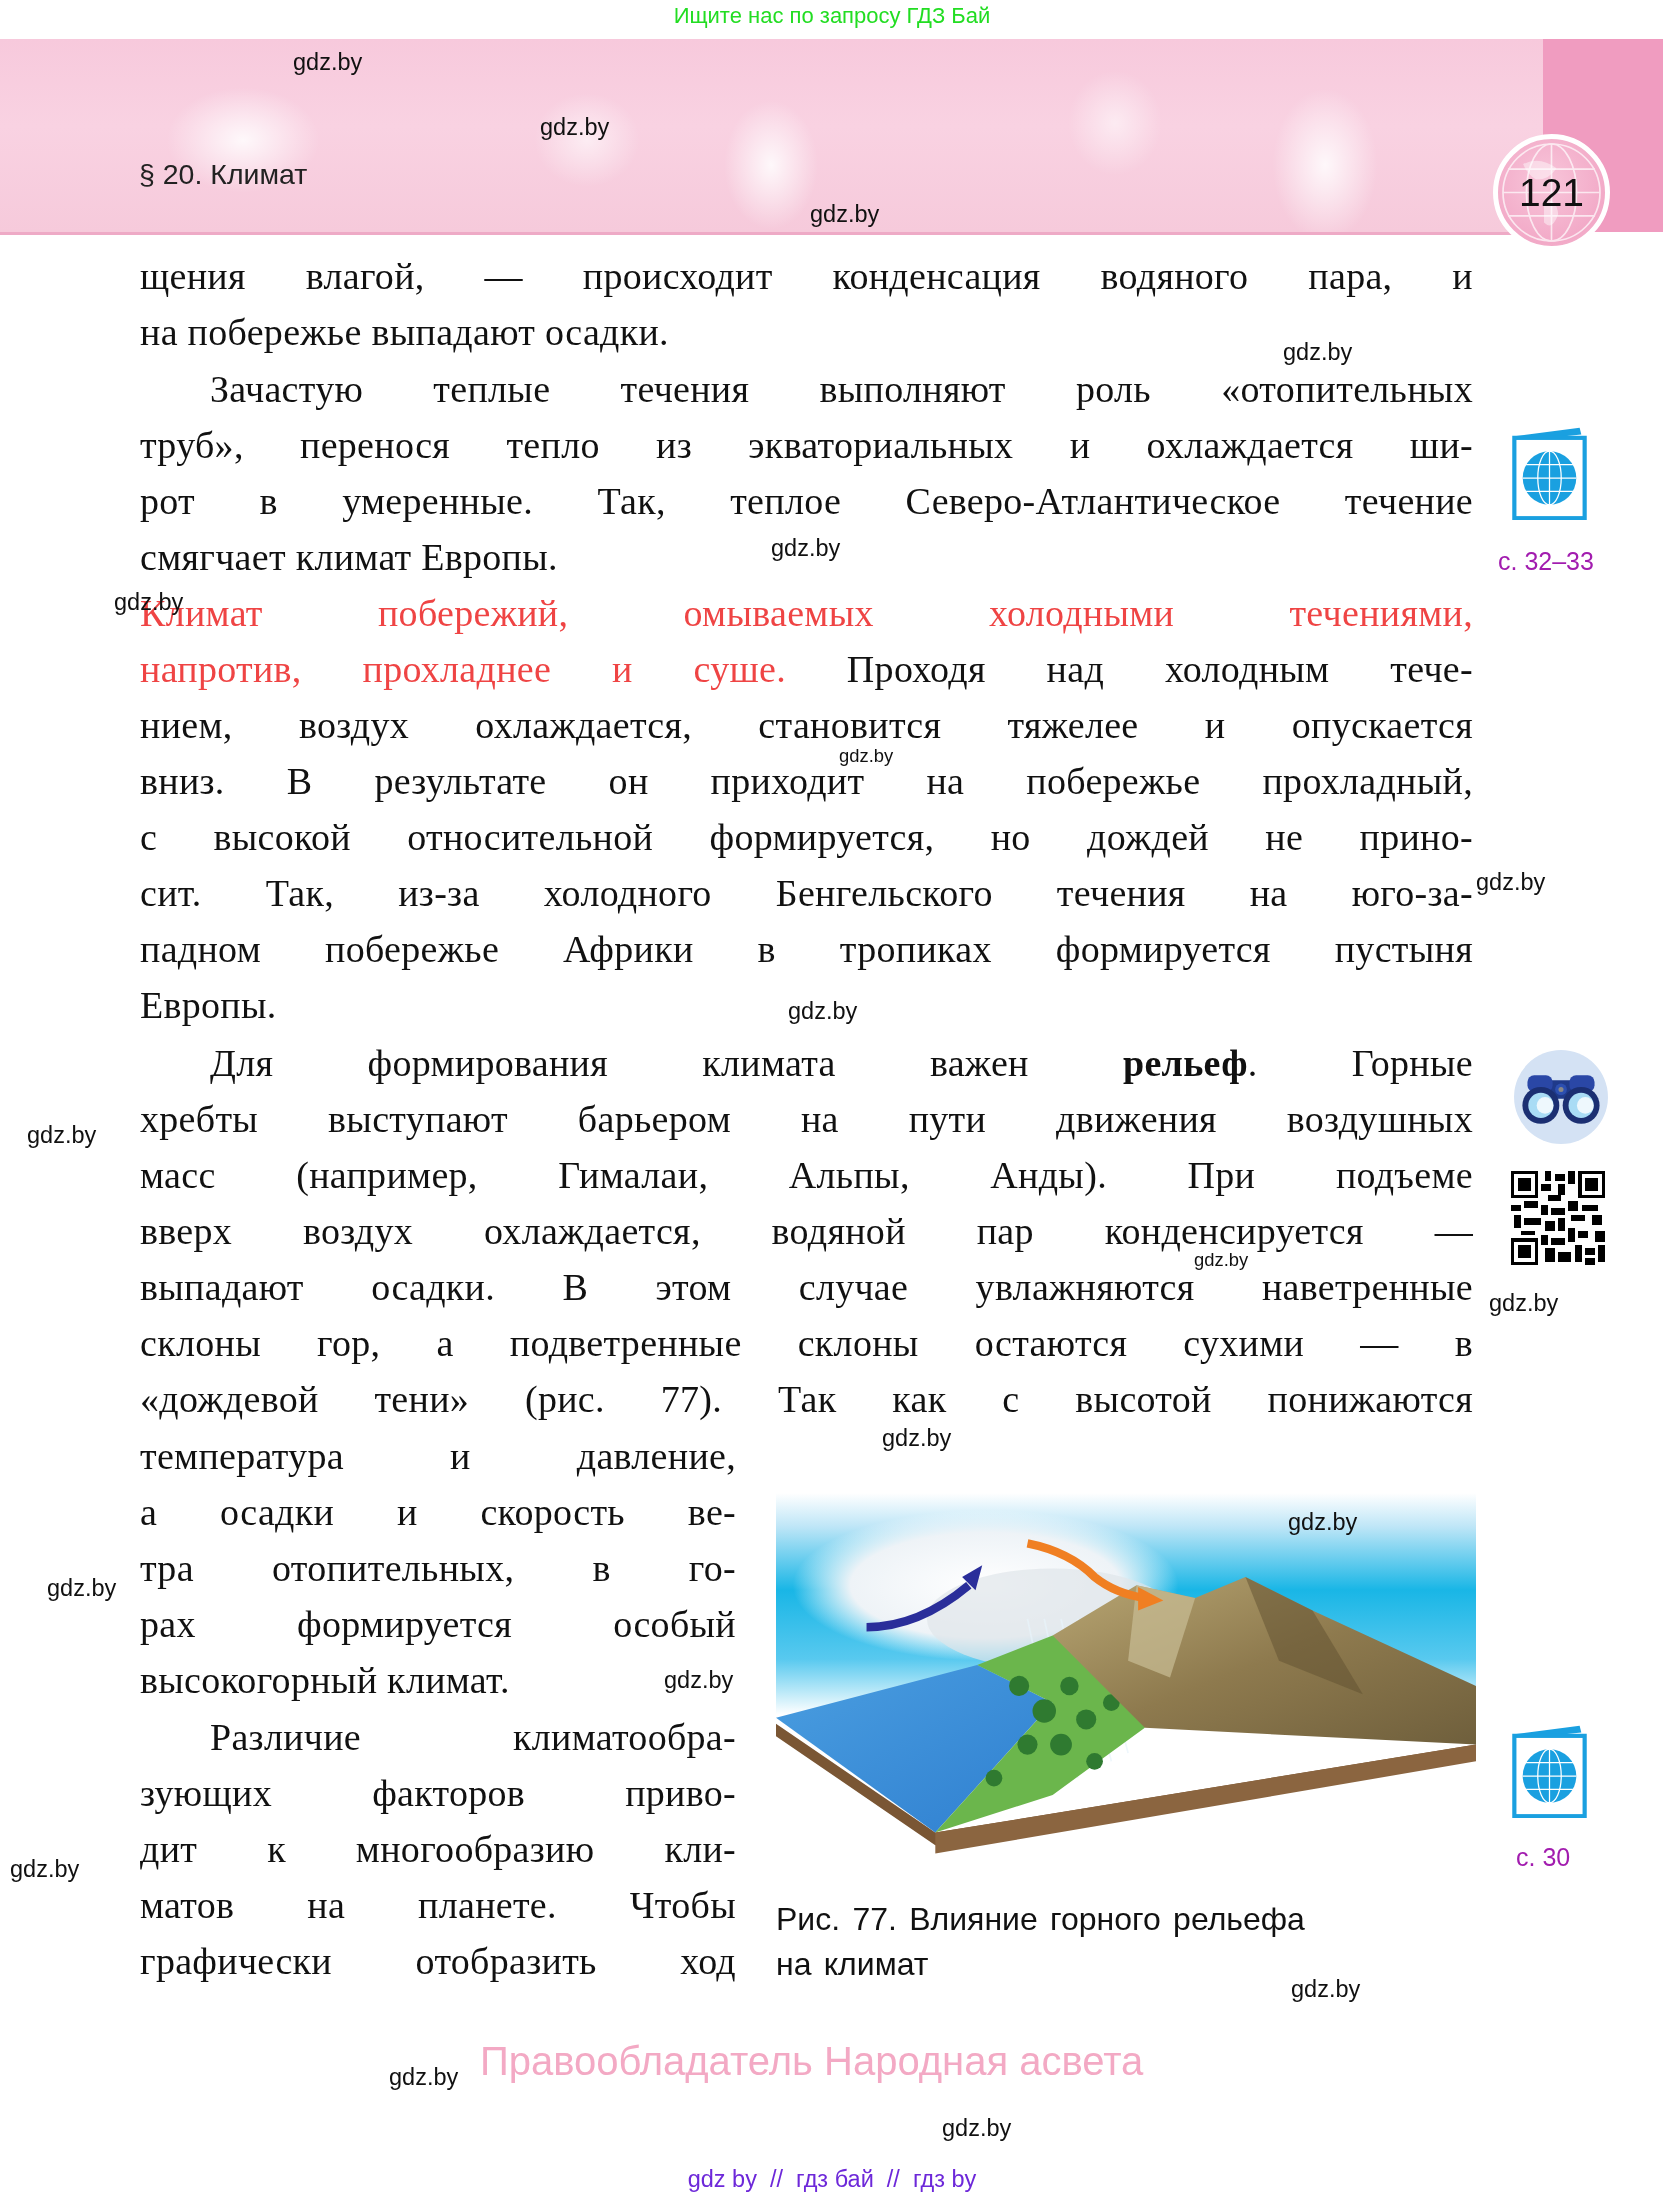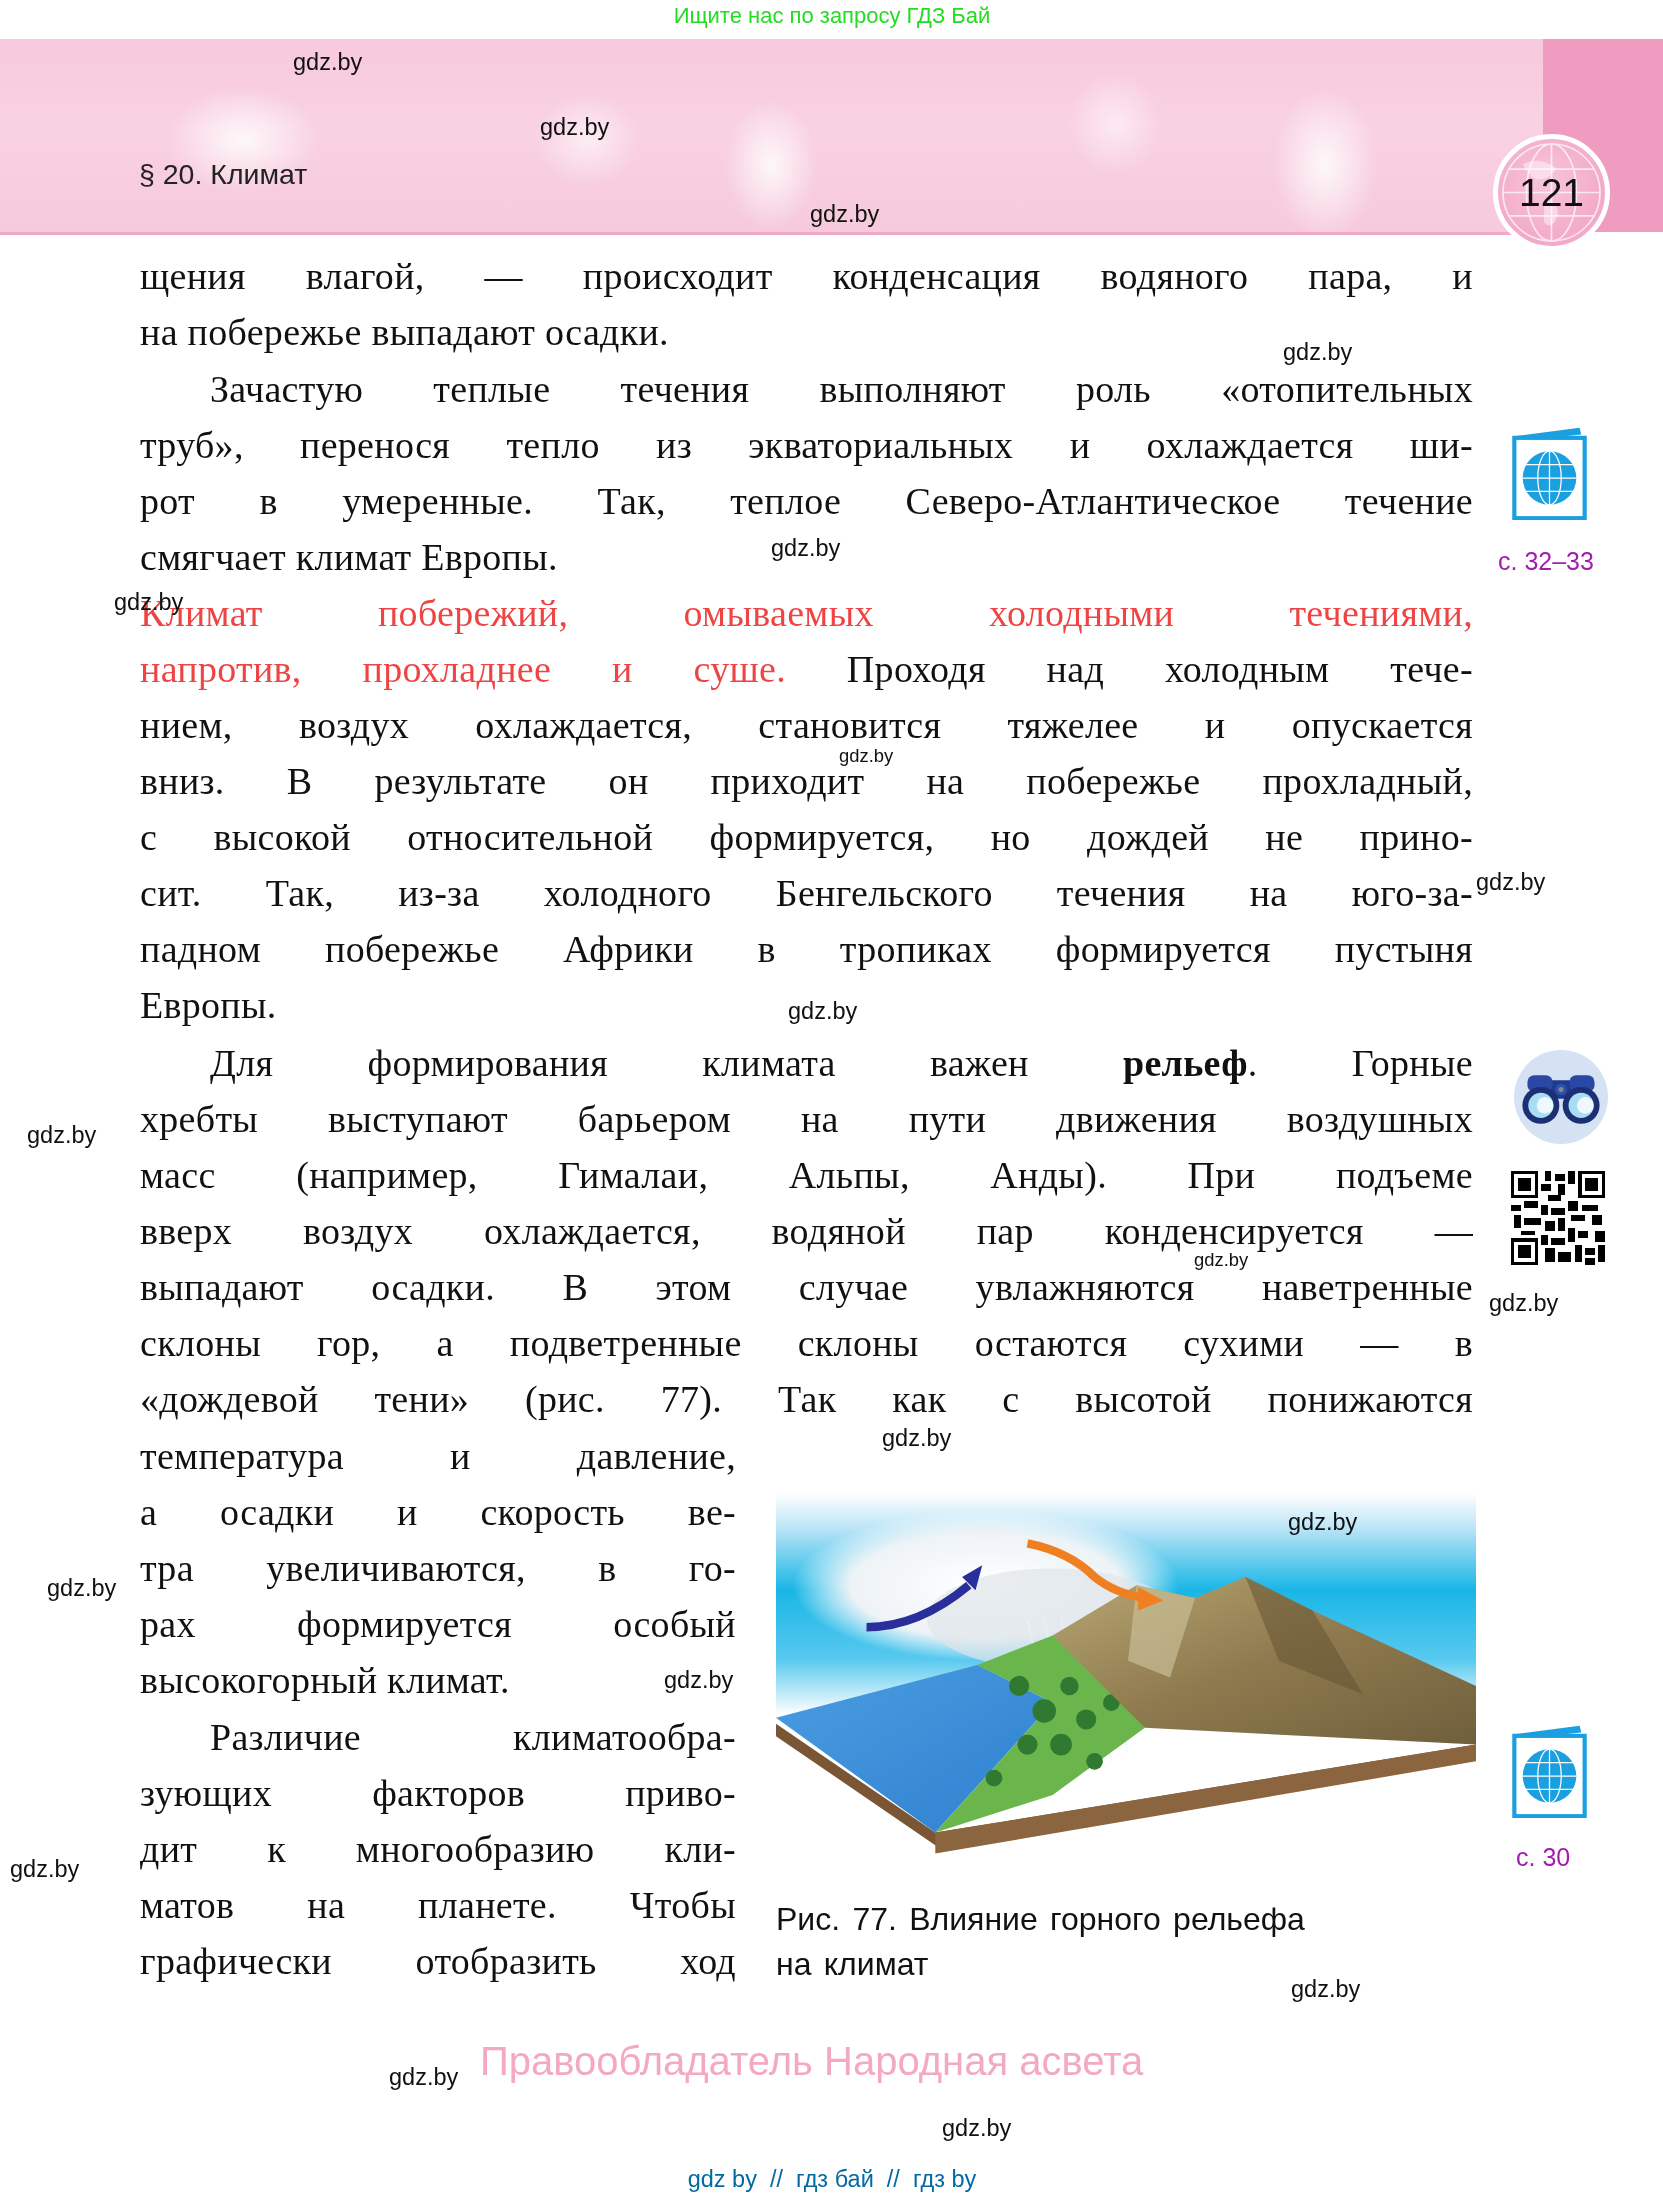--- a/index.html
+++ b/index.html
@@ -57,21 +57,21 @@
 
   
   .atlas-icon svg { display: block; }
   .side-label { font-family: "Liberation Sans", "DejaVu Sans", sans-serif; font-size: 25px; color: #a21caf; }
 
   
   .figure { top: 1493px; left: 776px; width: 700px; height: 390px; overflow: hidden; }
   .caption { font-family: "Liberation Sans", "DejaVu Sans", sans-serif; font-size: 32px; line-height: 45px; color: #111; top: 1897px; left: 776px; width: 637px; word-spacing: 3.4px; }
 
   .copyright { top: 2039px; left: 480px; font-family: "Liberation Sans", "DejaVu Sans", sans-serif; font-size: 40px; color: #f3a9c4; }
-  .footer-links { top: 2166px; left: 0; width: 1664px; text-align: center; font-family: "Liberation Sans", "DejaVu Sans", sans-serif; font-size: 23.5px; color: #0369a1; }
+  .footer-links { top: 2166px; left: 0; width: 1664px; text-align: center; font-family: "Liberation Sans", "DejaVu Sans", sans-serif; font-size: 23.5px; color: #6d28d9; }
   .footer-links span { cursor: pointer; }
 </style>
 </head>
 <body>
 
 <div class="abs promo sans">Ищите нас по запросу ГДЗ Бай</div>
 
 <div class="abs header-band"></div>
 <div class="abs header-tab"></div>
 <div class="abs section-title sans">§ 20. Климат</div>
@@ -122,21 +122,21 @@
   <span class="line">хребты выступают барьером на пути движения воздушных</span>
   <span class="line">масс (например, Гималаи, Альпы, Анды). При подъеме</span>
   <span class="line">вверх воздух охлаждается, водяной пар конденсируется —</span>
   <span class="line">выпадают осадки. В этом случае увлажняются наветренные</span>
   <span class="line">склоны гор, а подветренные склоны остаются сухими — в</span>
   <span class="line">«дождевой тени» (рис. 77). Так как с высотой понижаются</span>
 </div>
 <div class="abs text narrow" style="top:1428px;">
   <span class="line">температура и давление,</span>
   <span class="line">а осадки и скорость ве-</span>
-  <span class="line">тра увеличиваются, в го-</span>
+  <span class="line">тра отопительных, в го-</span>
   <span class="line">рах формируется особый</span>
   <span class="line last">высокогорный климат.</span>
 </div>
 
 <div class="abs text narrow" style="top:1709px;">
   <span class="line indent">Различие климатообра-</span>
   <span class="line">зующих факторов приво-</span>
   <span class="line">дит к многообразию кли-</span>
   <span class="line">матов на планете. Чтобы</span>
   <span class="line">графически отобразить ход</span>

